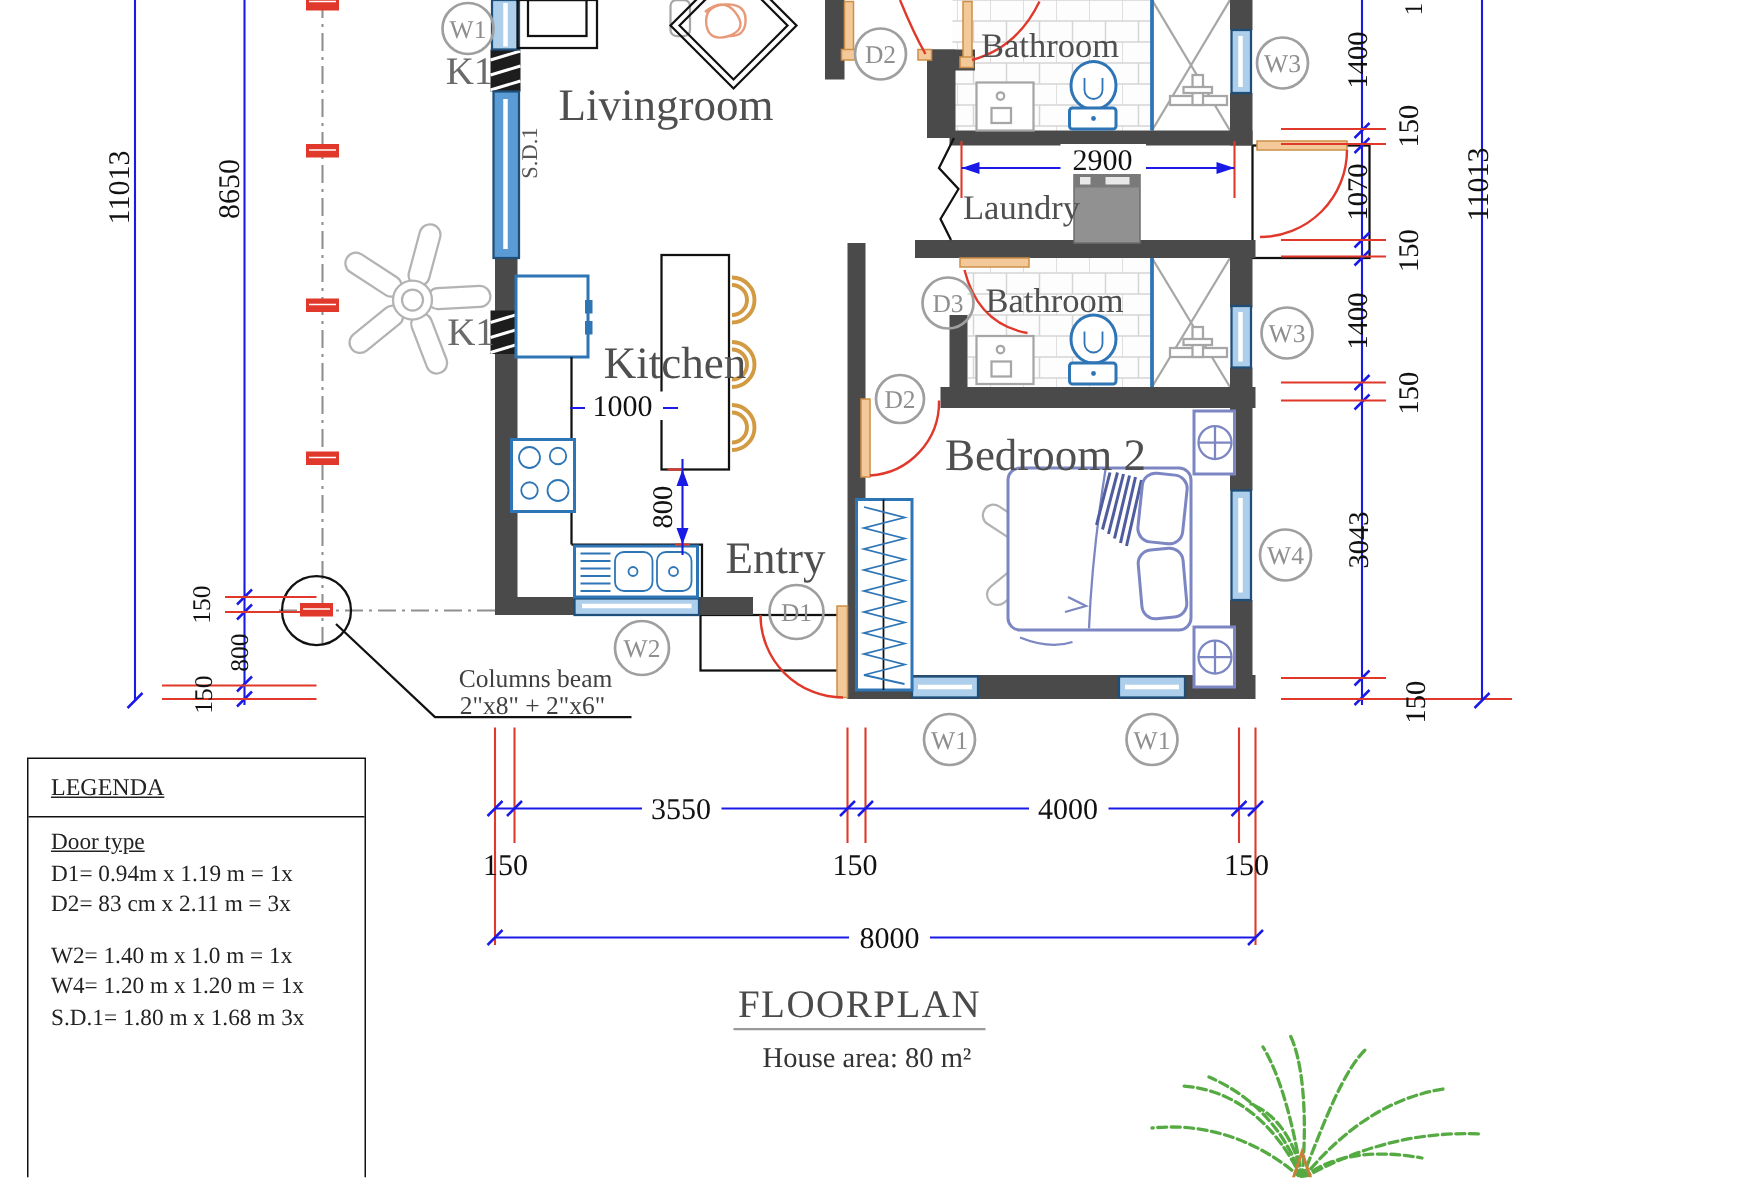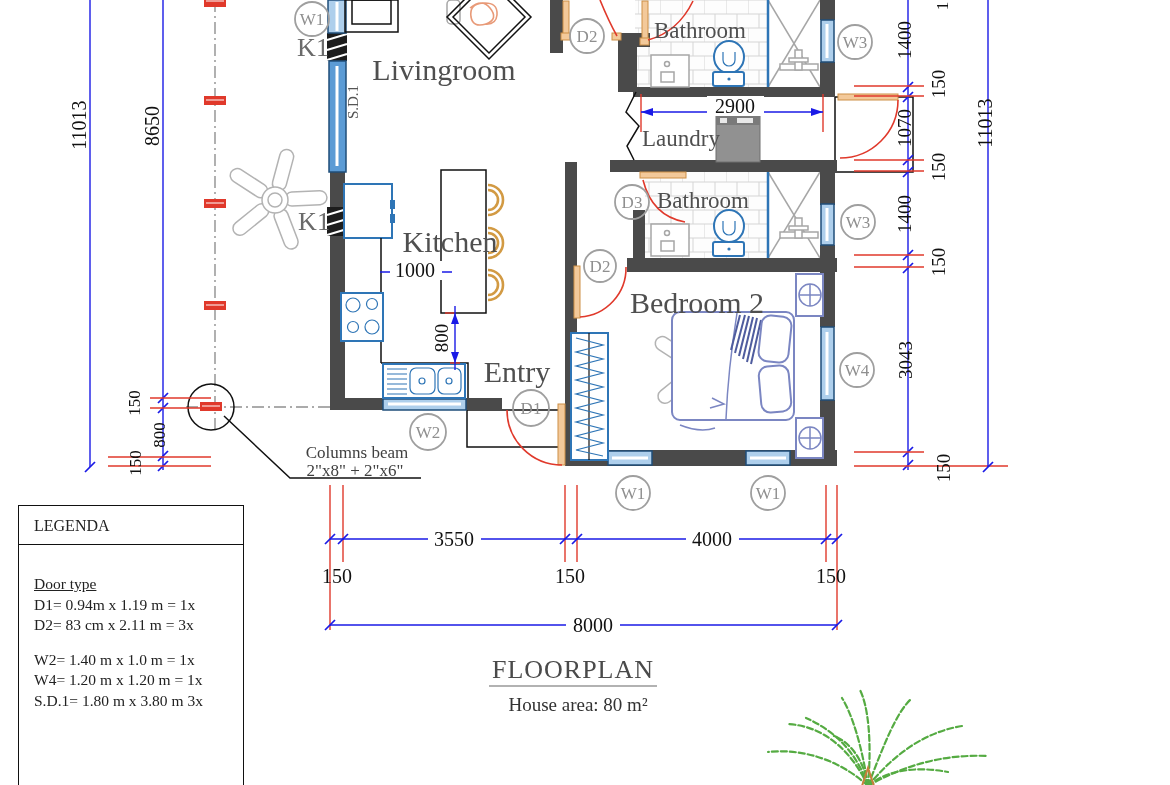--- a/index.html
+++ b/index.html
@@ -38,22 +38,22 @@
   .k1{fill:#6a6a6a;font-size:26px;text-anchor:middle;}
   .sdtxt{fill:#555;font-size:15px;text-anchor:middle;}
   .note{fill:#3f3f3f;font-size:17px;text-anchor:middle;}
   .titletxt{fill:#4a4a4a;font-size:26px;letter-spacing:1px;text-anchor:middle;}
   .subtitletxt{fill:#333;font-size:19px;text-anchor:middle;}
   .palm{stroke:#55ab42;stroke-width:2.2;fill:none;stroke-dasharray:6 3;stroke-linecap:round;}
   .trunk{stroke:#c87f3a;stroke-width:2;fill:none;}
   .whitebg{fill:#fff;}
   #legend{position:absolute;left:18px;top:505px;width:226px;height:300px;
           border:1.6px solid #111;background:#fff;box-sizing:border-box;font-size:15.5px;color:#222;}
-  #legend .hdr{padding:11px 0 9px 15px;border-bottom:1.6px solid #111;font-size:16px;}
-  #legend .body{padding:7px 6px 0 15px;line-height:20.5px;margin-top:22px;}
+  #legend .hdr{padding:11px 0 9px 15px;border-bottom:1.6px solid #111;font-size:16px;text-decoration:underline;}
+  #legend .body{padding:7px 6px 0 15px;line-height:20.5px;}
   #legend .sect{text-decoration:underline;}
   #legend .gap{height:14px;}
 </style>
 </head>
 <body>
 
 <div id="stage">
 <svg width="1170" height="785" viewBox="0 0 1170 785">
   <defs>
     <pattern id="tiles" width="22" height="28" patternUnits="userSpaceOnUse">
@@ -533,16 +533,16 @@
 
 <div id="legend">
   <div class="hdr">LEGENDA</div>
   <div class="body">
     <div class="sect">Door type</div>
     <div>D1= 0.94m x 1.19 m = 1x</div>
     <div>D2= 83 cm x 2.11 m = 3x</div>
     <div class="gap"></div>
     <div>W2= 1.40 m x 1.0 m = 1x</div>
     <div>W4= 1.20 m x 1.20 m = 1x</div>
-    <div>S.D.1= 1.80 m x 3.80 m  3x</div>
+    <div>S.D.1= 1.80 m x 1.68 m  3x</div>
   </div>
 </div>
 </div>
 
 </body></html>

